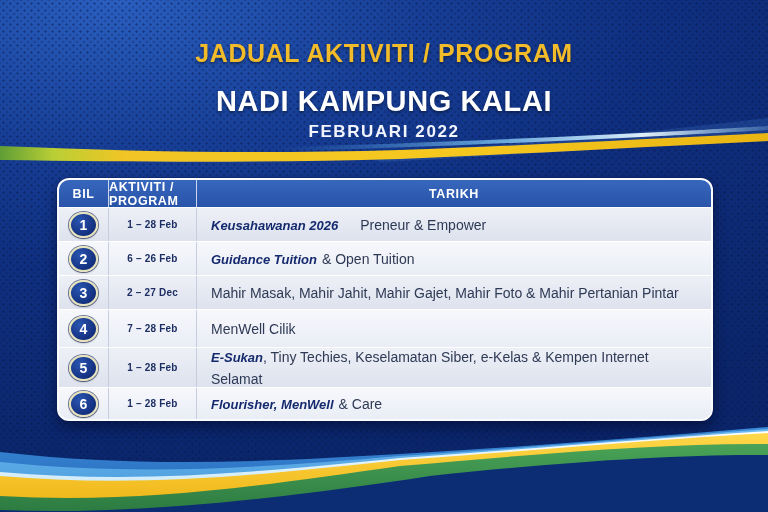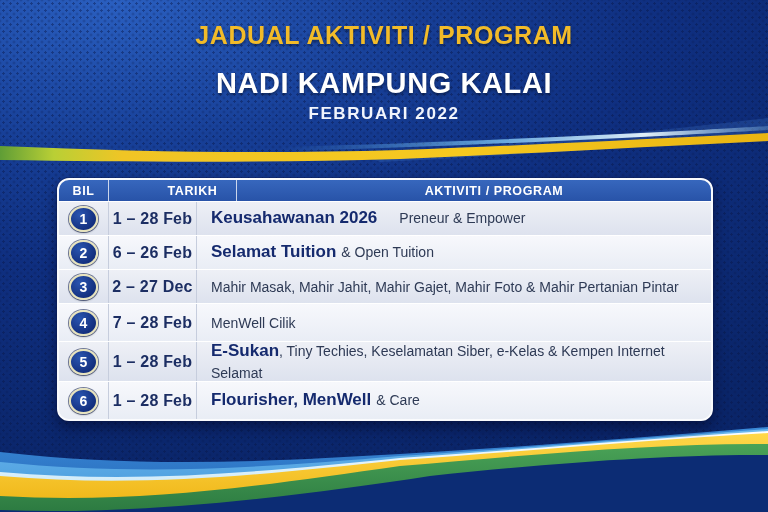--- a/index.html
+++ b/index.html
@@ -12,59 +12,59 @@
   }
   
   .dots {
     position: absolute; inset: 0; z-index: 0; pointer-events: none;
     background-image:
       radial-gradient(rgba(8,22,70,.42) 1.2px, transparent 1.4px),
       radial-gradient(rgba(8,22,70,.28) 1.2px, transparent 1.4px);
     background-size: 7px 7px;
     background-position: 0 0, 3.5px 3.5px;
   }
-  .titles { position: absolute; top: 21px; left: 0; right: 0; text-align: center; z-index: 2; }
+  .titles { position: absolute; top: 39px; left: 0; right: 0; text-align: center; z-index: 2; }
   .t1 { font-size: 25px; font-weight: bold; color: #f2bb29; letter-spacing: .6px; text-shadow: 0 2px 3px rgba(0,0,0,.4); }
   .t2 { font-size: 29px; font-weight: bold; color: #ffffff; margin-top: 17px; letter-spacing: .6px; text-shadow: 0 2px 3px rgba(0,0,0,.4); }
   .t3 { font-size: 17px; font-weight: bold; color: #f2f5fc; margin-top: 4px; letter-spacing: 1.6px; }
 
   .midwave { position: absolute; top: 110px; left: 0; width: 768px; height: 80px; z-index: 1; }
   .bottomwave { position: absolute; bottom: 0; left: 0; width: 768px; height: 102px; z-index: 1; }
 
   .table {
     position: absolute; left: 57px; top: 178px; width: 656px; height: 243px; z-index: 3;
     border-radius: 12px; background: #eef0f6;
     border: 2px solid #fafbfd;
     box-shadow: 0 6px 14px rgba(2,8,40,.55), 0 0 0 1px rgba(15,32,90,.4);
     overflow: hidden; display: flex; flex-direction: column;
   }
-  .thead { display: grid; grid-template-columns: 50px 88px 1fr; height: 21px; flex: none;
-    background: linear-gradient(180deg, #3767bd, #2853a8); gap: 40px; }
+  .thead { display: grid; grid-template-columns: 50px 88px 1fr; height: 27px; flex: none;
+    background: linear-gradient(180deg, #3767bd, #2853a8); }
   .th { display: flex; align-items: center; justify-content: center; color: #fff; font-weight: bold;
     font-size: 12.5px; letter-spacing: .6px; border-right: 1px solid rgba(255,255,255,.75); }
   .th:last-child { border-right: none; }
 
   .rows { flex: 1; display: flex; flex-direction: column; }
   .trow { display: grid; grid-template-columns: 50px 88px 1fr; border-top: 1px solid #ffffff; flex: none; }
   .trow:nth-child(1) { height: 34px; }
   .trow:nth-child(2) { height: 34px; }
   .trow:nth-child(3) { height: 34px; }
   .trow:nth-child(4) { height: 38px; }
   .trow:nth-child(5) { height: 40px; }
   .trow:nth-child(6) { flex: 1; }
   .r-odd  { background: linear-gradient(180deg, #eef0f6, #dde2ee); }
   .r-even { background: linear-gradient(180deg, #f7f8fc, #e9edf5); }
 
   .cell { display: flex; align-items: center; overflow: hidden; }
   .c-bil  { justify-content: center; border-right: 1px solid #c6cddd; }
   .c-date { justify-content: center; border-right: 1px solid #c6cddd;
-    font-size: 16px; font-weight: 600; color: #1c2e63; letter-spacing: .2px; }
+    font-size: 10px; font-weight: 600; color: #1c2e63; letter-spacing: .2px; }
   .c-act  { flex-direction: column; align-items: flex-start; justify-content: center; padding-left: 14px; }
   .line { white-space: nowrap; line-height: 1.32; }
-  .b { font-weight: bold; font-size: 17px; color: #152a6e; }
+  .b { font-weight: bold; font-size: 13px; color: #152a6e; font-style: italic; }
   .n { font-weight: normal; font-size: 14px; color: #2e3a55; }
   .sp  { margin-left: 5px; }
   .gap { margin-left: 22px; }
   .badge {
     width: 29px; height: 26px; border-radius: 50%;
     background: radial-gradient(circle at 35% 30%, #2a55b0, #132f7e 72%);
     border: 2px solid #e7e3bd;
     box-shadow: 0 0 0 1px rgba(15,30,80,.55), 0 1px 2px rgba(0,0,0,.35);
     color: #fff; font-weight: bold; font-size: 14px;
     display: flex; align-items: center; justify-content: center;
@@ -129,40 +129,40 @@
 
 <div class="titles">
   <div class="t1">JADUAL AKTIVITI / PROGRAM</div>
   <div class="t2">NADI KAMPUNG KALAI</div>
   <div class="t3">FEBRUARI 2022</div>
 </div>
 
 <div class="table">
   <div class="thead">
     <div class="th">BIL</div>
+    <div class="th">AKTIVITI / PROGRAM</div>
     <div class="th">TARIKH</div>
-    <div class="th">AKTIVITI / PROGRAM</div>
   </div>
   <div class="rows" id="rows">
       <div class="trow r-odd">
         <div class="cell c-bil">
           <div class="badge">1</div>
         </div>
         <div class="cell c-date">1 – 28 Feb</div>
         <div class="cell c-act">
           <div class="line"><span class="b">Keusahawanan 2026</span><span class="n gap">Preneur &amp; Empower</span></div>
         </div>
       </div>
       <div class="trow r-even">
         <div class="cell c-bil">
           <div class="badge">2</div>
         </div>
         <div class="cell c-date">6 – 26 Feb</div>
         <div class="cell c-act">
-          <div class="line"><span class="b">Selamat Tuition</span><span class="n sp">&amp; Open Tuition</span></div>
+          <div class="line"><span class="b">Guidance Tuition</span><span class="n sp">&amp; Open Tuition</span></div>
         </div>
       </div>
       <div class="trow r-odd">
         <div class="cell c-bil">
           <div class="badge">3</div>
         </div>
         <div class="cell c-date">2 – 27 Dec</div>
         <div class="cell c-act">
           <div class="line"><span class="n">Mahir Masak, Mahir Jahit, Mahir Gajet, Mahir Foto &amp; Mahir Pertanian Pintar</span></div>
         </div>

